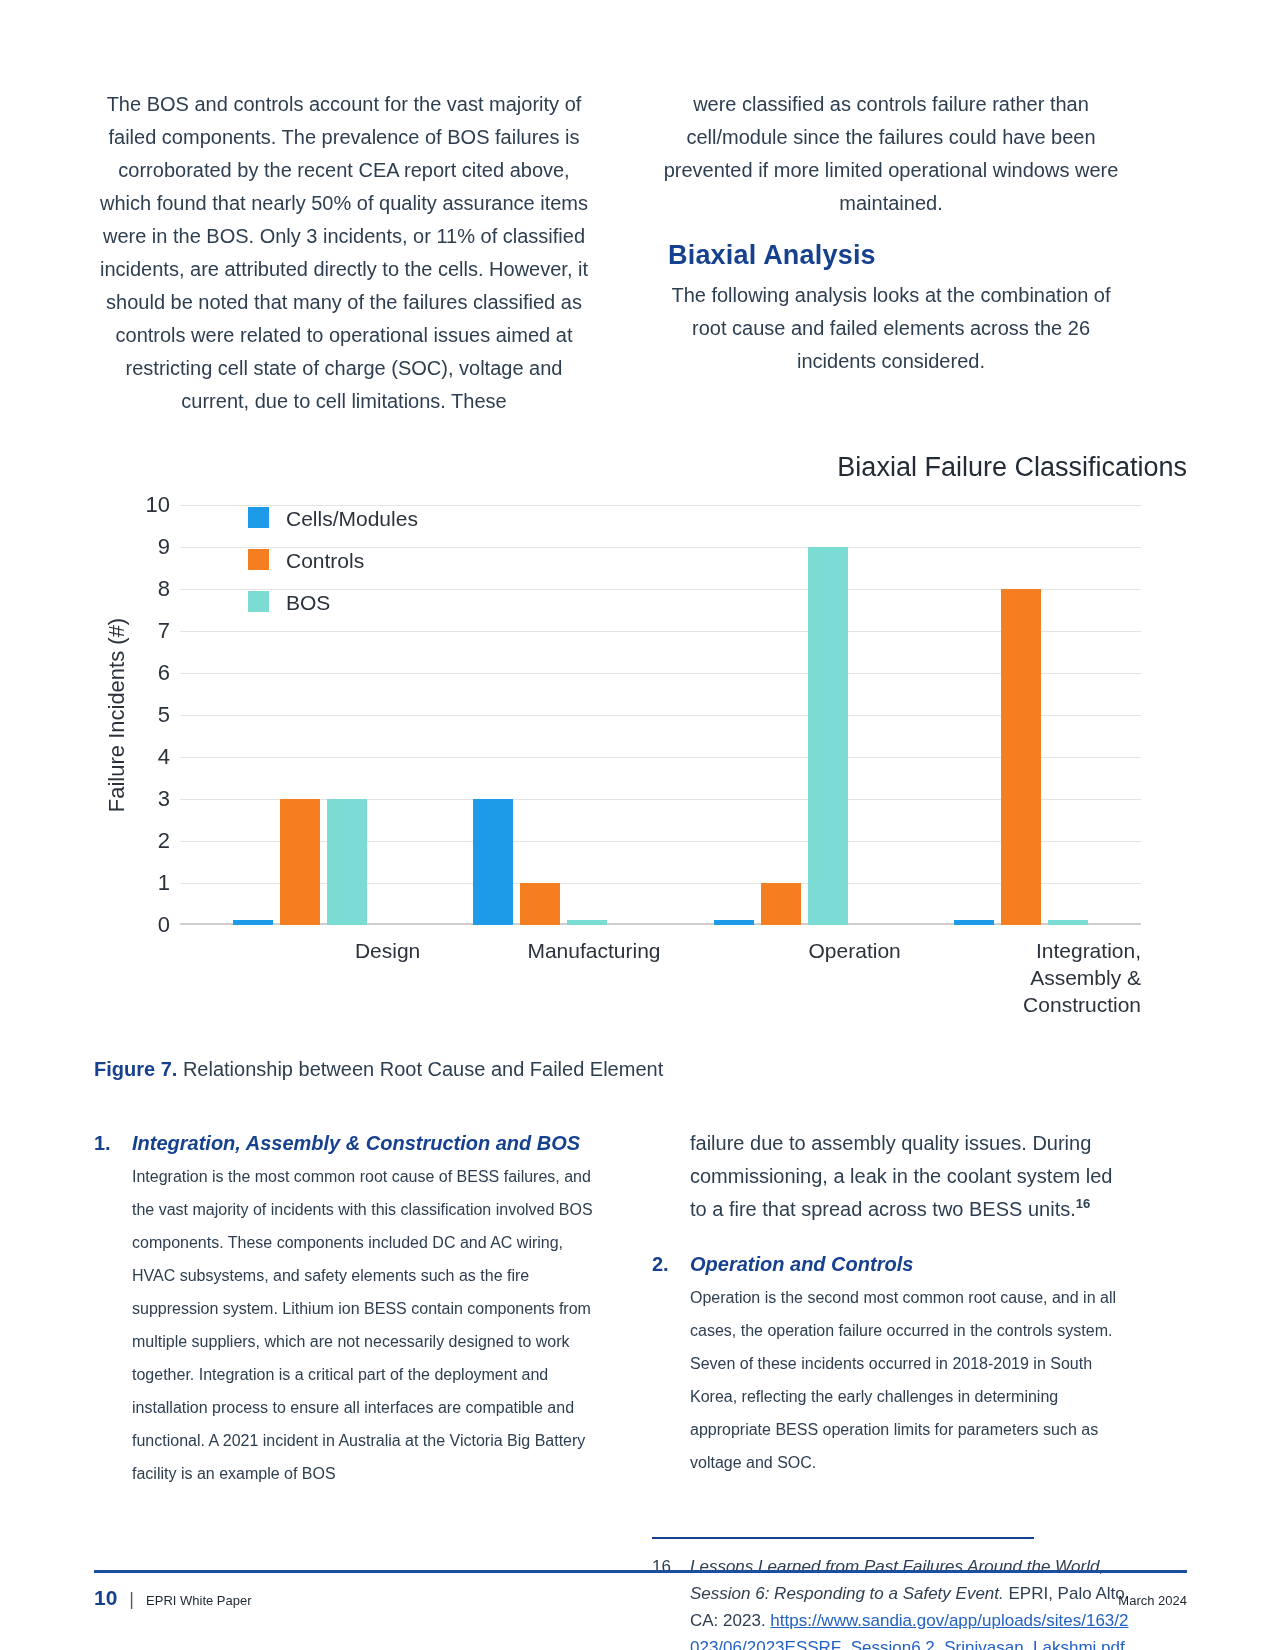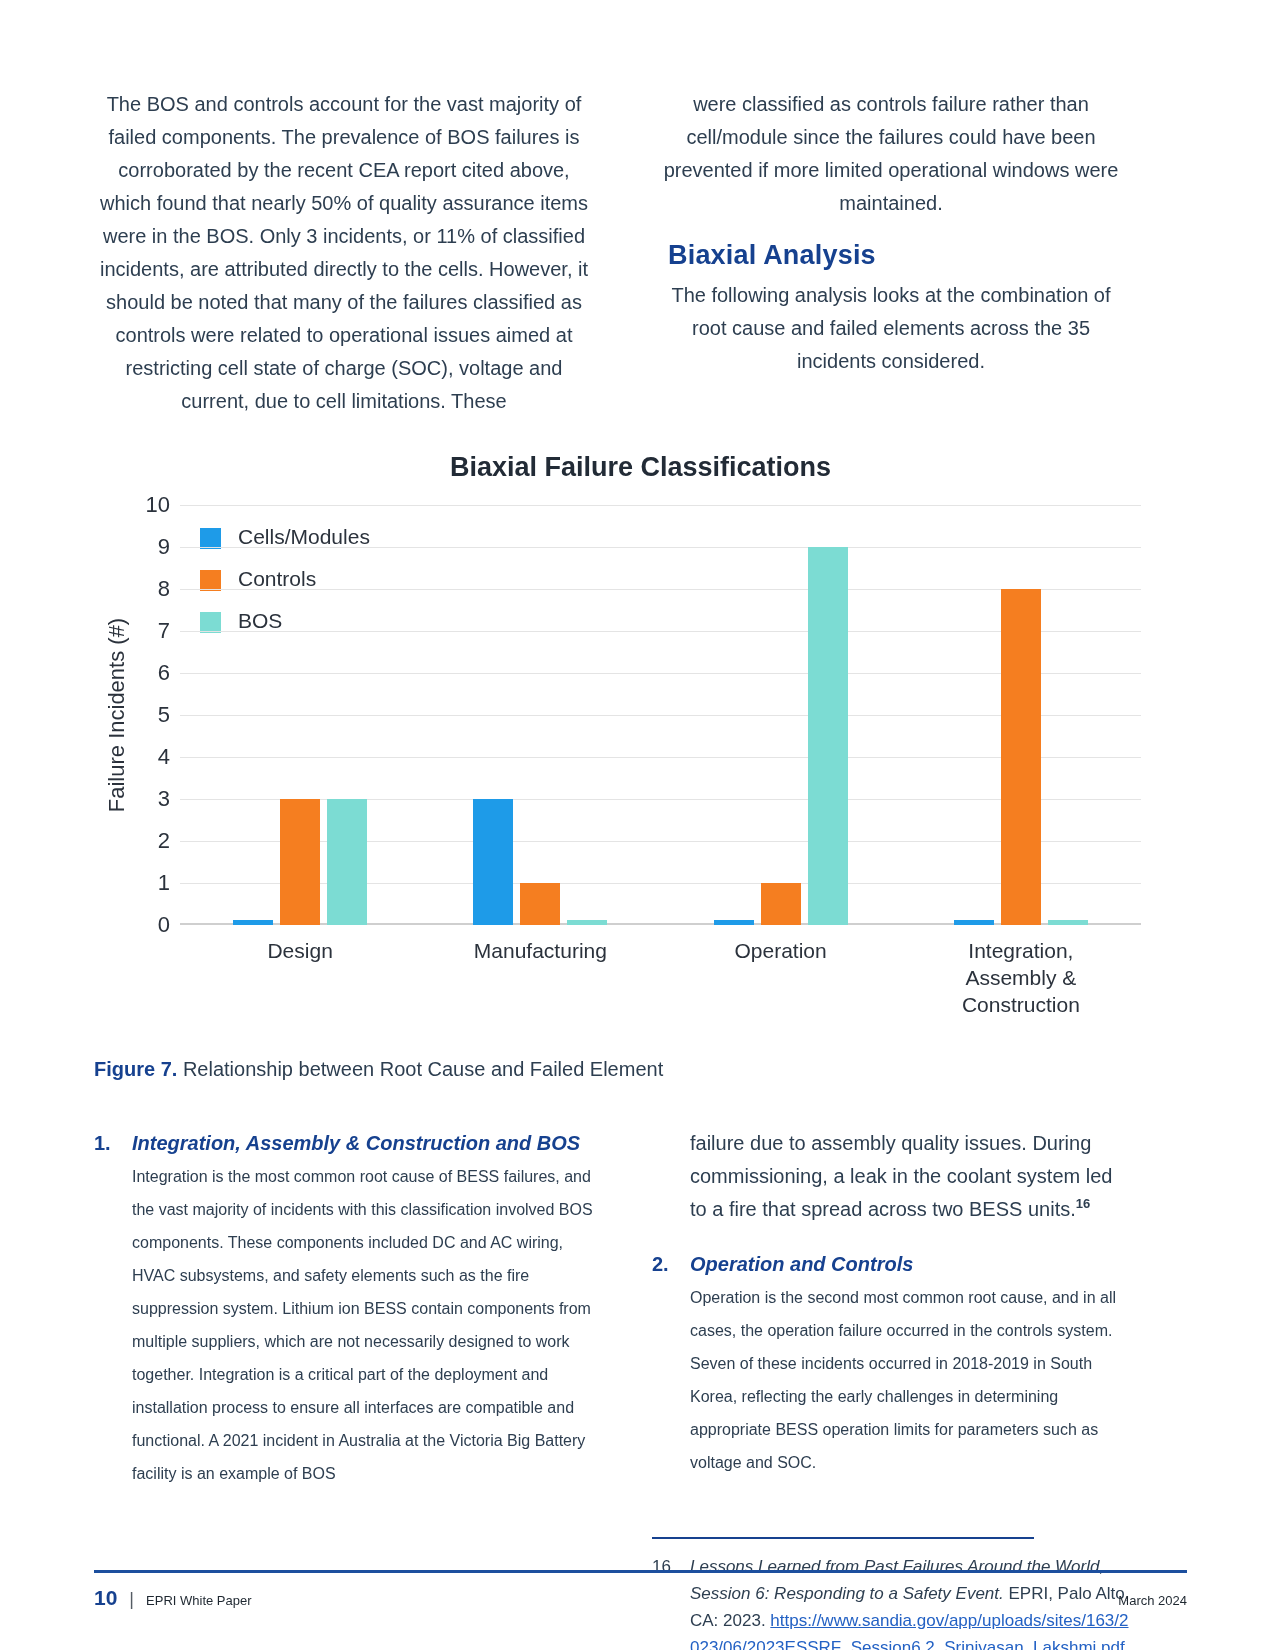--- a/index.html
+++ b/index.html
@@ -13,42 +13,42 @@
   }
   .content{padding:88px 88px 0 94px;}
   .cols{display:flex;gap:58px;}
   .col-l{width:500px;flex:none;}
   .col-r{width:478px;flex:none;}
   p.body{margin:0;font-size:20px;line-height:33px;color:#2d3e50;text-align:center;}
   h2.section{margin:20px 16px 8px;font-size:27px;font-weight:bold;color:#16418f;letter-spacing:0.2px;}
 
   
   .chart{margin-top:34px;position:relative;}
-  .chart-title{font-size:27px;font-weight:bold;color:#222b36;text-align:center;margin:0 0 22px 0;}
+  .chart-title{font-size:27px;font-weight:normal;color:#222b36;text-align:right;margin:0 0 22px 0;}
   .chart-body{display:flex;margin-right:46px;}
   .y-title{width:46px;position:relative;flex:none;}
   .y-title span{
     position:absolute;top:50%;left:50%;
     transform:translate(-50%,-50%) rotate(-90deg);
     white-space:nowrap;font-size:22px;color:#2b323c;
   }
   .y-ticks{width:40px;position:relative;flex:none;height:420px;}
   .tick{position:absolute;right:10px;transform:translateY(50%);font-size:22px;color:#2b323c;}
   .plot{flex:1;position:relative;height:420px;}
   .gridline{position:absolute;left:0;right:0;height:1px;background:#e4e4e4;}
   .baseline{position:absolute;left:0;right:0;bottom:0;height:2px;background:#cfcfcf;}
   .bars{position:absolute;left:0;right:0;top:0;bottom:0;display:flex;}
   .group{flex:1;display:flex;justify-content:center;align-items:flex-end;gap:7px;height:100%;}
   .bar{width:40px;flex:none;}
   .legend{position:absolute;left:20px;top:2px;}
-  .legend-row{display:flex;align-items:flex-end;gap:17px;height:42px;}
+  .legend-row{display:flex;align-items:flex-start;gap:17px;height:42px;margin-left:48px;}
   .swatch{width:21px;height:21px;flex:none;}
   .legend-label{font-size:21px;color:#2b323c;}
   .x-labels{display:flex;margin:12px 46px 0 86px;}
-  .x-label{flex:1;text-align:center;font-size:21px;color:#2b323c;line-height:27px;}
+  .x-label{flex:1;text-align:right;font-size:21px;color:#2b323c;line-height:27px;}
 
   
   .caption{margin:40px 0 0;font-size:20px;}
   .caption .fig{color:#16418f;font-weight:bold;}
   .caption .txt{color:#2d3e50;}
 
   
   .list-cols{display:flex;gap:58px;margin-top:46px;}
   .item-head{display:flex;}
   .num{width:38px;flex:none;font-weight:bold;color:#16418f;font-size:20px;line-height:33px;}
@@ -81,21 +81,21 @@
 <div class="page">
   <div class="content">
 
     <div class="cols">
       <div class="col-l">
         <p class="body">The BOS and controls account for the vast majority of failed components. The prevalence of BOS failures is corroborated by the recent CEA report cited above, which found that nearly 50% of quality assurance items were in the BOS. Only 3 incidents, or 11% of classified incidents, are attributed directly to the cells. However, it should be noted that many of the failures classified as controls were related to operational issues aimed at restricting cell state of charge (SOC), voltage and current, due to cell limitations. These</p>
       </div>
       <div class="col-r">
         <p class="body">were classified as controls failure rather than cell/module since the failures could have been prevented if more limited operational windows were maintained.</p>
         <h2 class="section">Biaxial Analysis</h2>
-        <p class="body">The following analysis looks at the combination of root cause and failed elements across the 35 incidents considered.</p>
+        <p class="body">The following analysis looks at the combination of root cause and failed elements across the 26 incidents considered.</p>
       </div>
     </div>
 
     <div class="chart">
       <div class="chart-title">Biaxial Failure Classifications</div>
       <div class="chart-body">
         <div class="y-title">
           <span>Failure Incidents (#)</span>
         </div>
         <div class="y-ticks">

